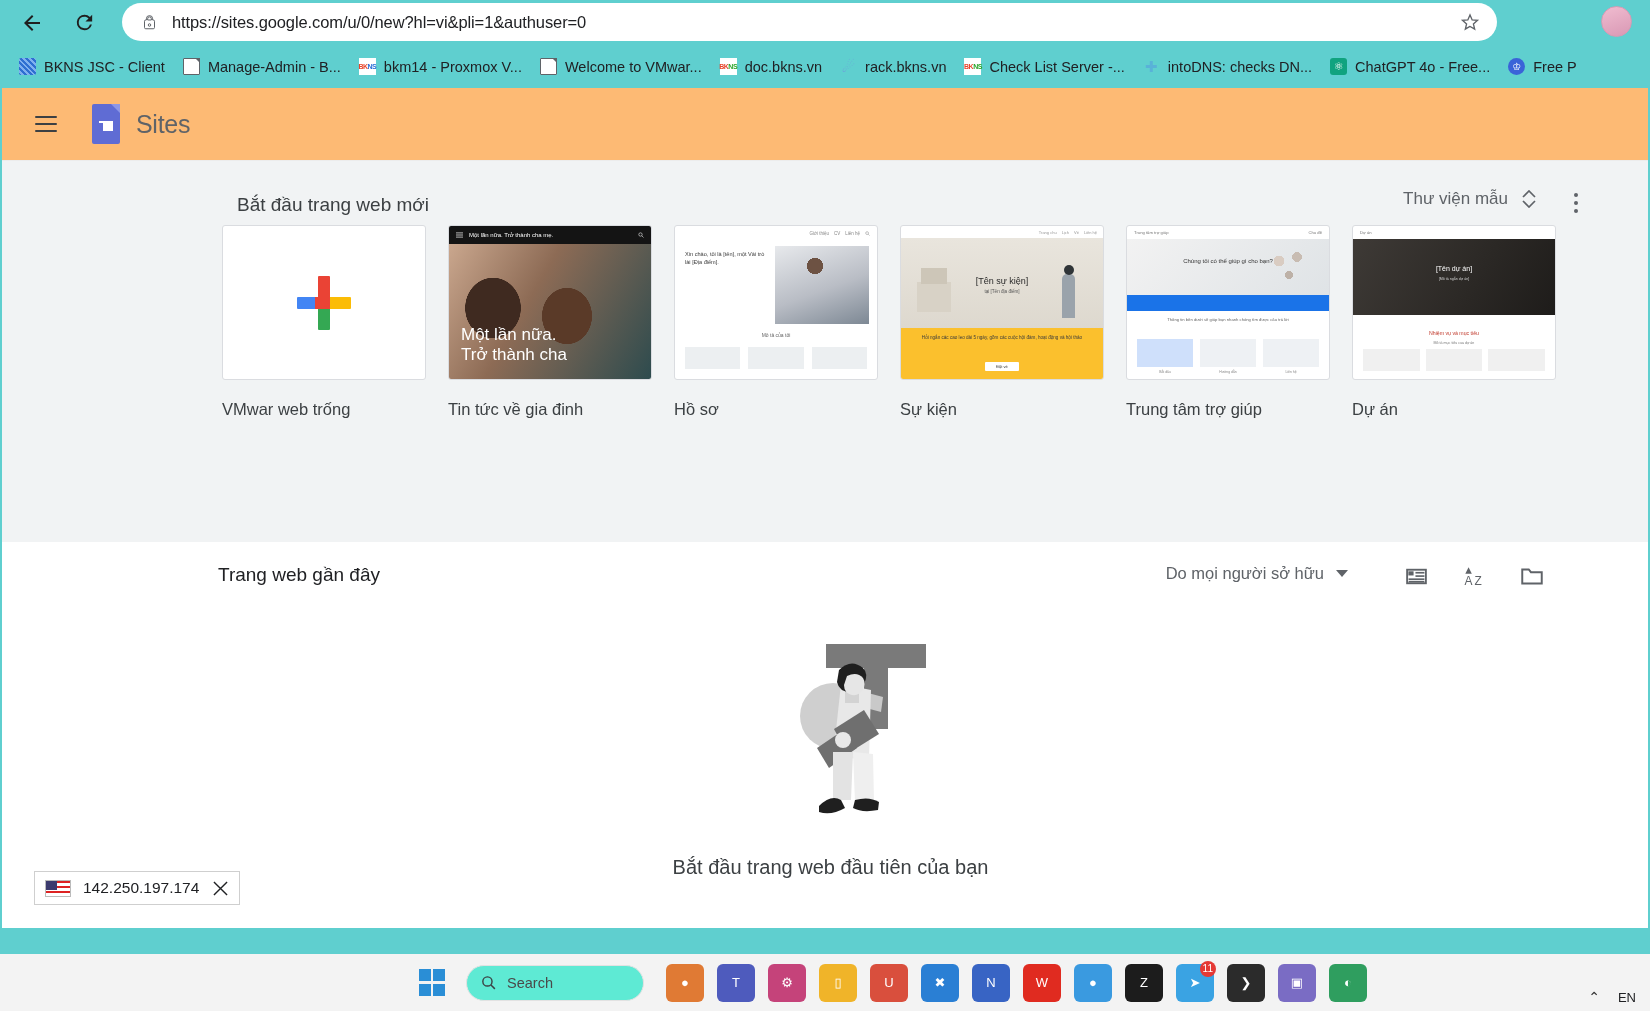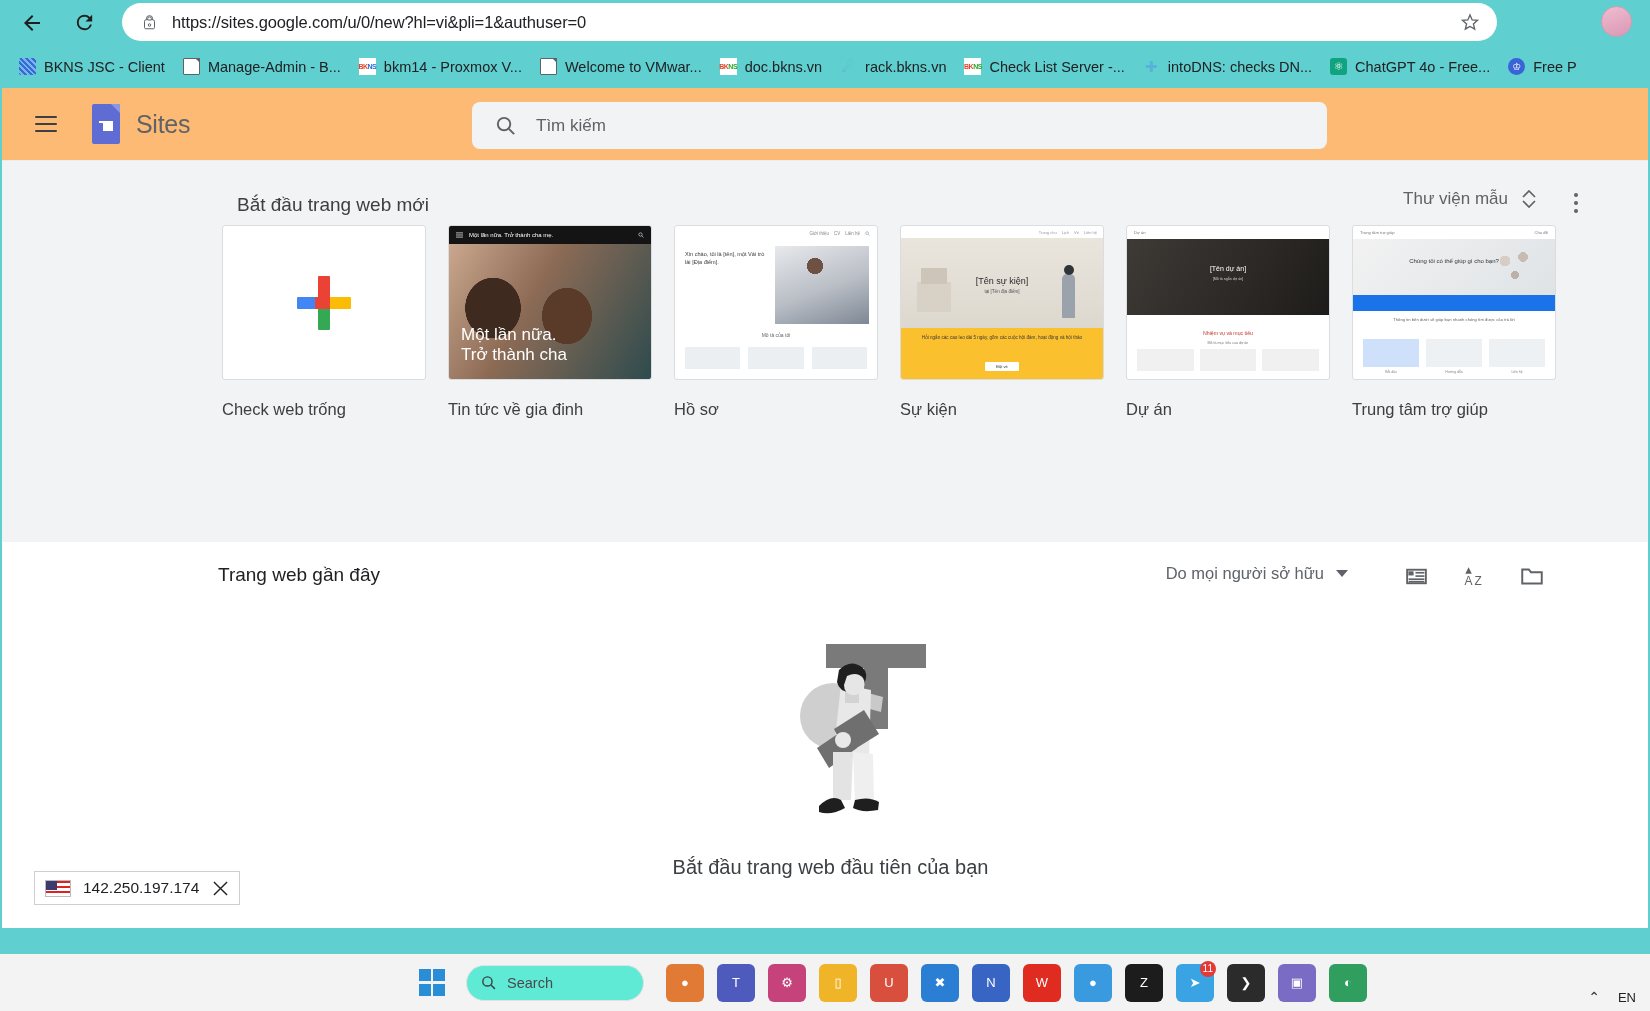--- a/index.html
+++ b/index.html
@@ -558,29 +558,20 @@
         <i></i>
         <i></i>
       </div>
     <div class="sites-logo">
       <span class="sheet"></span>
         <span class="fold"></span>
         <span class="win"></span>
     </div>
     <div class="sites-title">Sites</div>
 
-    <div class="search-box">
-      <span class="mag">
-        <svg width="23" height="23" viewBox="0 0 24 24">
-          <circle cx="10.5" cy="10.5" r="6.5" fill="none" stroke="#5f6368" stroke-width="2"></circle>
-          <line x1="15.5" y1="15.5" x2="21" y2="21" stroke="#5f6368" stroke-width="2"></line>
-        </svg>
-      </span>
-      <span class="ph">Tìm kiếm</span>
-    </div>
   </div>
 
   <div class="templates-band">
     <div class="band-head">
       <div class="band-title">Bắt đầu trang web mới</div>
 
       <div class="tmpl-gallery">
         <span class="lbl">Thư viện mẫu</span>
         <span class="chev">
           <svg width="14" height="8" viewBox="0 0 14 8">
@@ -602,21 +593,21 @@
     <div class="cards">
 
       <div class="card">
         <div class="thumb t-blank">
           <div class="gplus">
               <span class="h"></span>
               <span class="v"></span>
               <span class="c"></span>
             </div>
         </div>
-        <div class="cap">Check web trống</div>
+        <div class="cap">VMwar web trống</div>
       </div>
 
       <div class="card">
         <div class="thumb t-family">
           <div class="bar">
             <span class="bl">
               <svg width="7" height="6" viewBox="0 0 10 8">
                   <path d="M0 1h10M0 4h10M0 7h10" stroke="#fff" stroke-width="1"></path>
                 </svg>
               <span class="ttl">Một lần nữa. Trở thành cha mẹ.</span>
@@ -672,40 +663,20 @@
               <span class="person"></span>
           </div>
           <div class="evt-title">[Tên sự kiện]</div>
           <div class="evt-sub">tại [Tên địa điểm]</div>
           <div class="yellow">
             <p>Hỏi ngắn các cao leo dài 5 ngày, gồm các cuộc hội đàm, hoạt động và hội thảo</p>
             <span class="btn">Đặt vé</span>
           </div>
         </div>
         <div class="cap">Sự kiện</div>
-      </div>
-
-      <div class="card">
-        <div class="thumb t-proj">
-          <div class="topbar">
-              <span>Dự án</span>
-            </div>
-          <div class="dark">
-            <div class="t1">[Tên dự án]</div>
-            <div class="t2">[Mô tả ngắn dự án]</div>
-          </div>
-          <div class="red">Nhiệm vụ và mục tiêu</div>
-          <div class="sub">Mô tả mục tiêu của dự án</div>
-          <div class="row3">
-              <i></i>
-              <i></i>
-              <i></i>
-            </div>
-        </div>
-        <div class="cap">Dự án</div>
       </div>
 
       <div class="card">
         <div class="thumb t-help">
           <div class="topbar">
               <span>Trung tâm trợ giúp</span>
               <span>Chủ đề</span>
             </div>
           <div class="hero-img">
             <span class="hand"></span>
@@ -720,20 +691,40 @@
             </div>
           <div class="cap3">
             <span>Bắt đầu</span>
             <span>Hướng dẫn</span>
             <span>Liên hệ</span>
           </div>
         </div>
         <div class="cap">Trung tâm trợ giúp</div>
       </div>
 
+      <div class="card">
+        <div class="thumb t-proj">
+          <div class="topbar">
+              <span>Dự án</span>
+            </div>
+          <div class="dark">
+            <div class="t1">[Tên dự án]</div>
+            <div class="t2">[Mô tả ngắn dự án]</div>
+          </div>
+          <div class="red">Nhiệm vụ và mục tiêu</div>
+          <div class="sub">Mô tả mục tiêu của dự án</div>
+          <div class="row3">
+              <i></i>
+              <i></i>
+              <i></i>
+            </div>
+        </div>
+        <div class="cap">Dự án</div>
+      </div>
+
     </div>
   </div>
 
   <div class="recent">
     <div class="recent-head">
       <div class="recent-title">Trang web gần đây</div>
 
       <div class="owner-filter">
         <span class="lbl">Do mọi người sở hữu</span>
         <span class="caret"></span>

